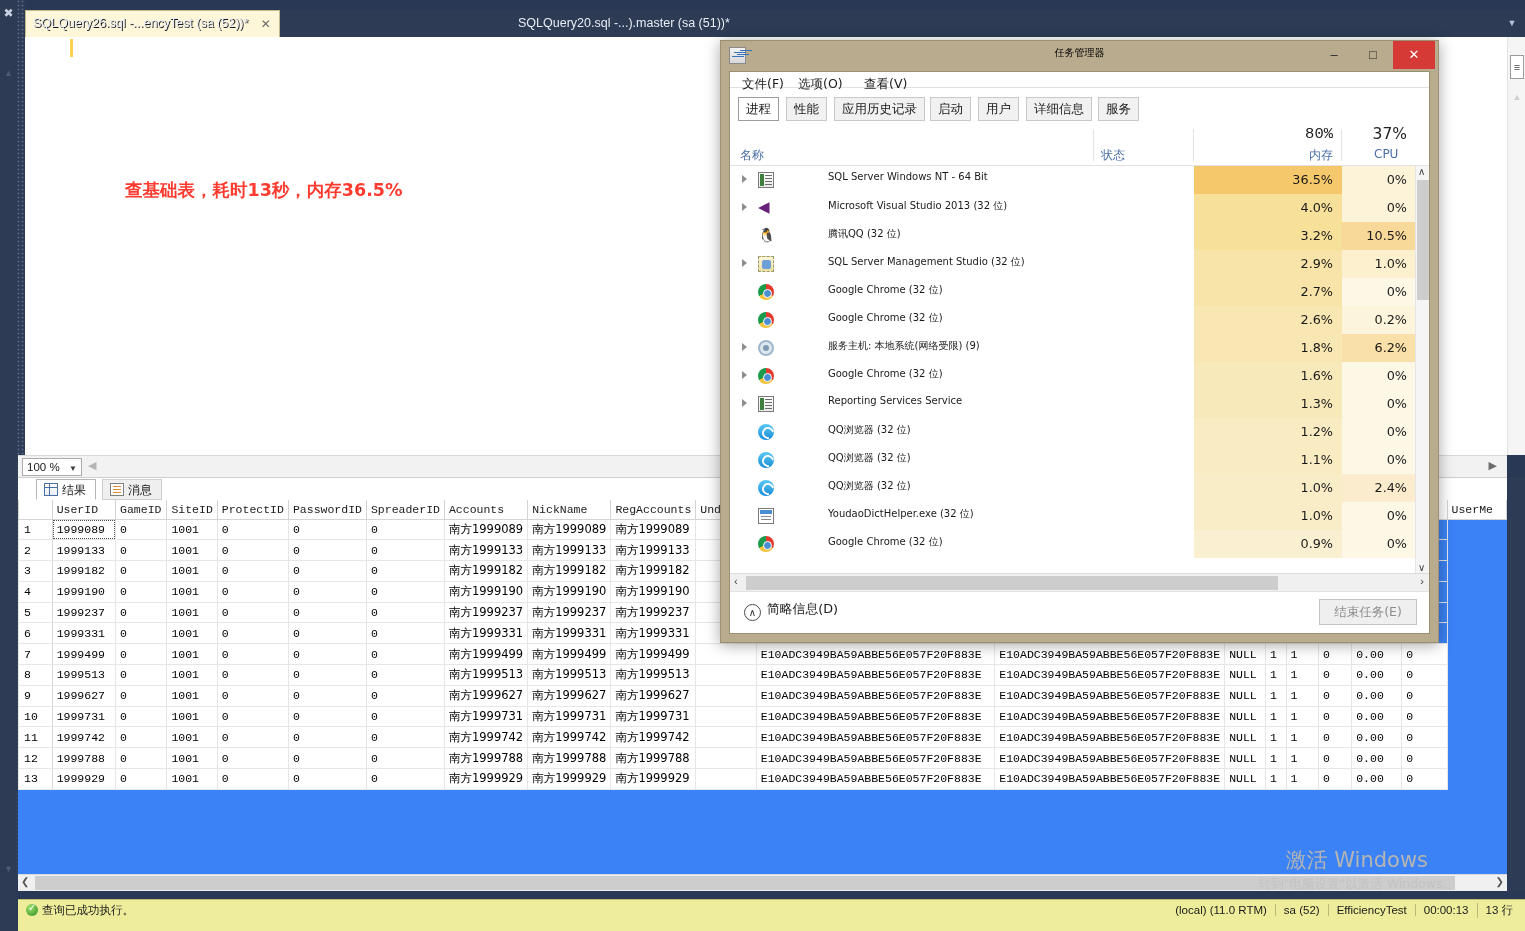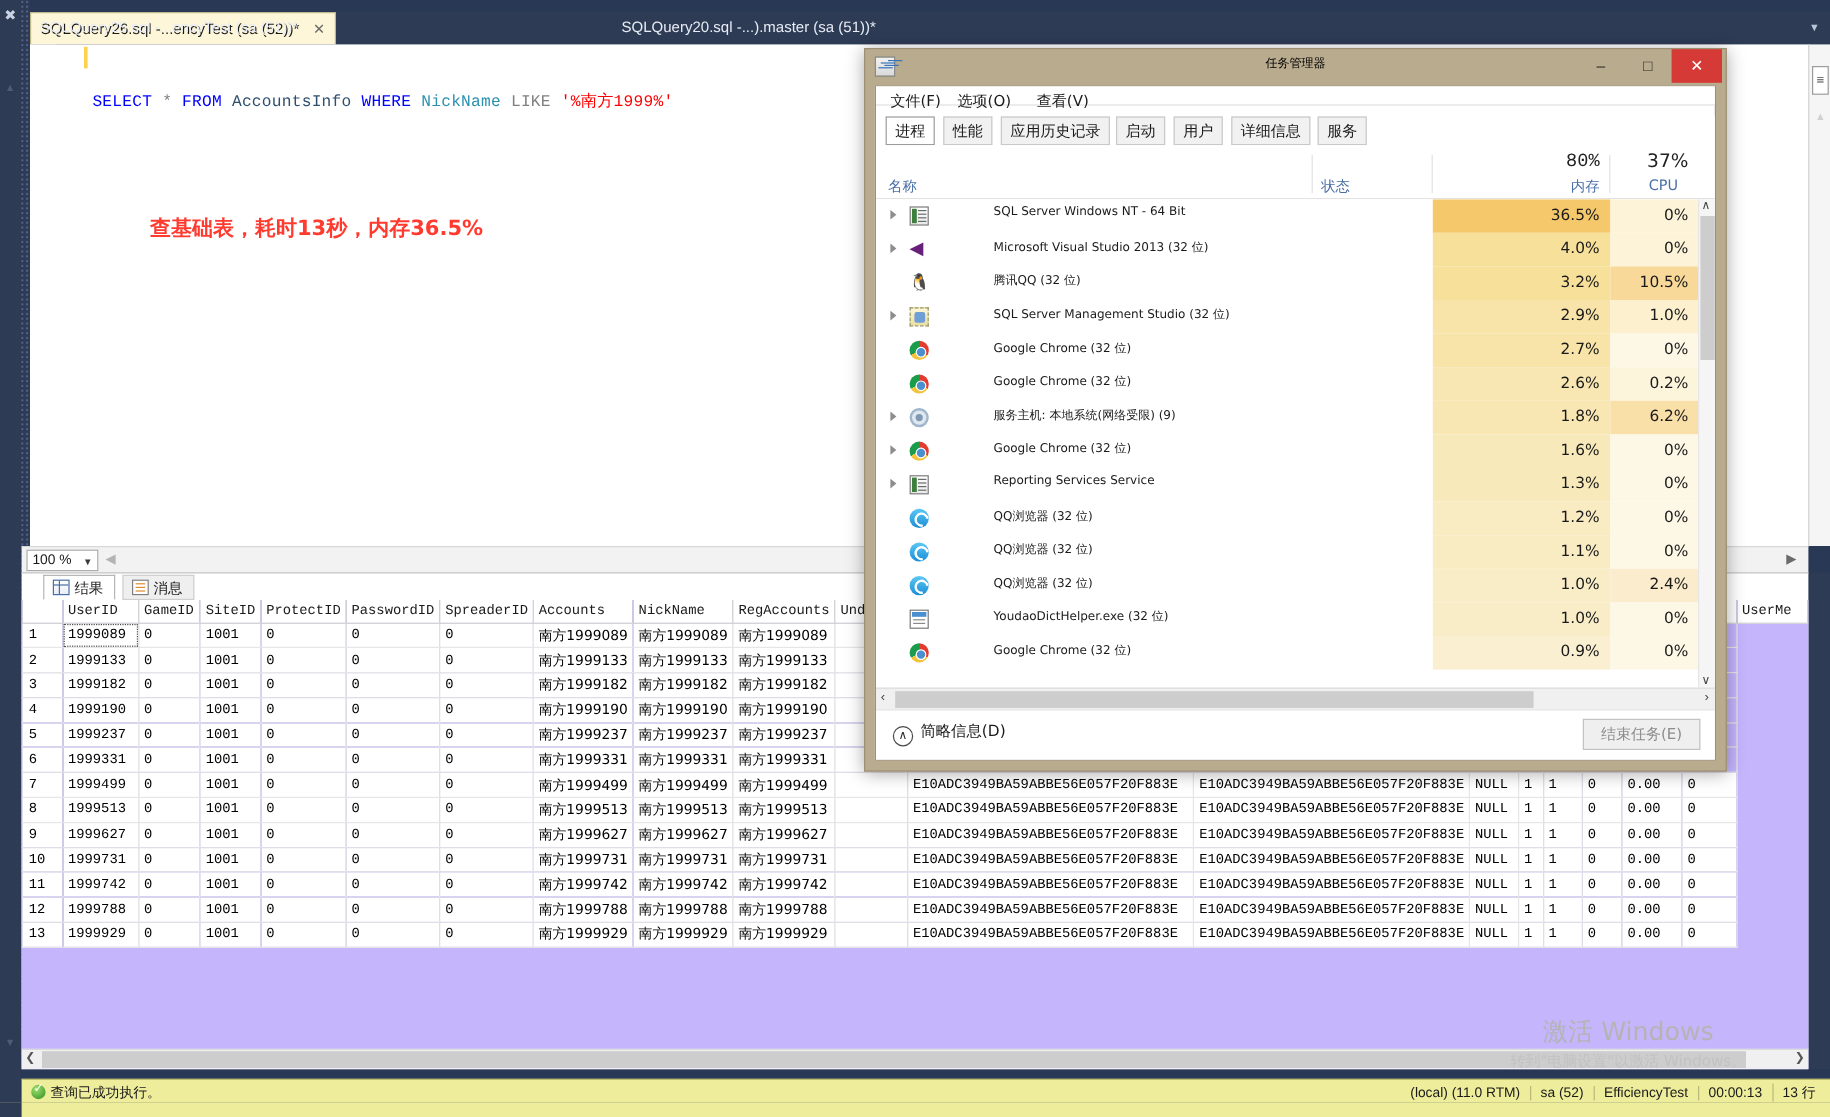--- a/index.html
+++ b/index.html
@@ -153,21 +153,21 @@
   }
   .msgicon::before {
     content:""; position:absolute; left:2px; top:2px; width:8px; height:1px;
     background:#e08b2f; box-shadow:0 3px 0 #e08b2f, 0 6px 0 #e08b2f;
   }
   #rtab-results { left:18px; }
   #rtab-messages { left:84px; }
 
   #grid-wrap {
     position:absolute; left:0; top:22px; right:0; bottom:0;
-    overflow:hidden; background:#c4b5fd;
+    overflow:hidden; background:#3b82f6;
   }
   table.grid {
     border-collapse:collapse;
     font-family:"Liberation Mono","DejaVu Sans Mono",monospace;
     font-size:11.5px; color:#000; table-layout:fixed;
   }
   table.grid th {
     background:#ffffff; border:1px solid #d4d4d4; border-top:none;
     font-weight:normal; text-align:left; padding:2px 4px; height:19px;
     color:#1a1a1a; white-space:nowrap; overflow:hidden;
@@ -453,21 +453,20 @@
     </div>
     <div class="tab" id="tab2">
       <span>SQLQuery20.sql -...).master (sa (51))*</span>
     </div>
     <div id="tabdrop">▼</div>
   </div>
 
   <div id="editor">
     <div class="glyphmargin"></div>
     <div class="changebar"></div>
-    <div class="codeline"><span class="kw">SELECT</span> <span class="op">*</span> <span class="kw">FROM</span> <span class="ident">AccountsInfo</span> <span class="kw">WHERE</span> <span class="tbl">NickName</span> <span class="op">LIKE</span> <span class="str">'%南方1999%'</span></div>
     <div class="annot">查基础表，耗时13秒，内存36.5%</div>
 
   </div>
 
   <div id="edit-vscroll">
     <div class="thumbtop">≡</div>
     <div class="dn">▲</div>
   </div>
 
   <div id="zoombar">

